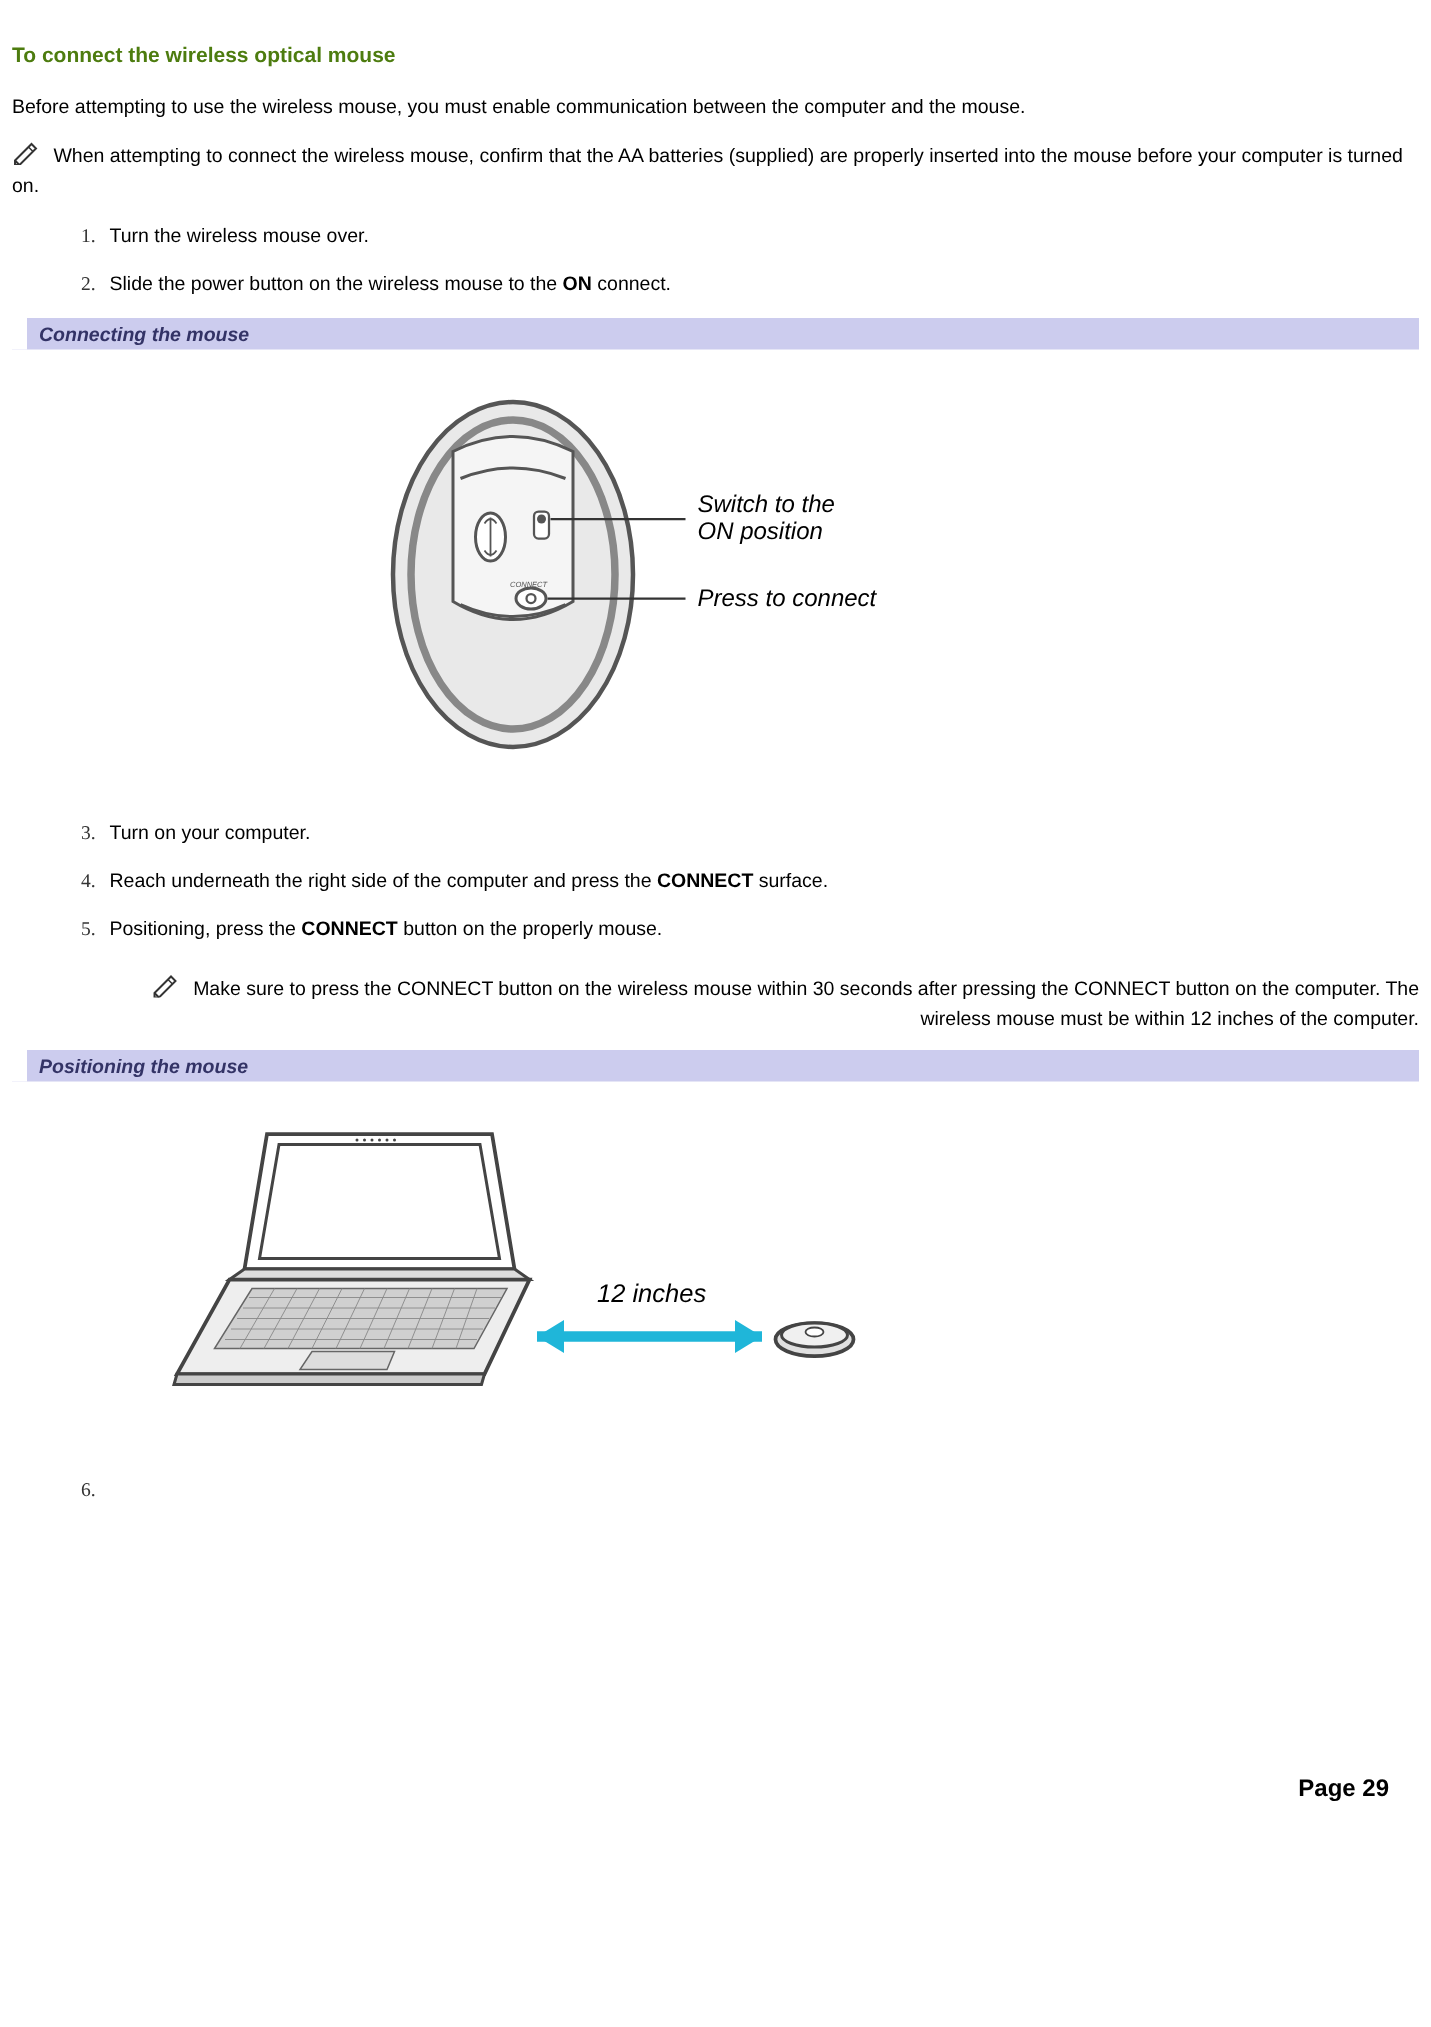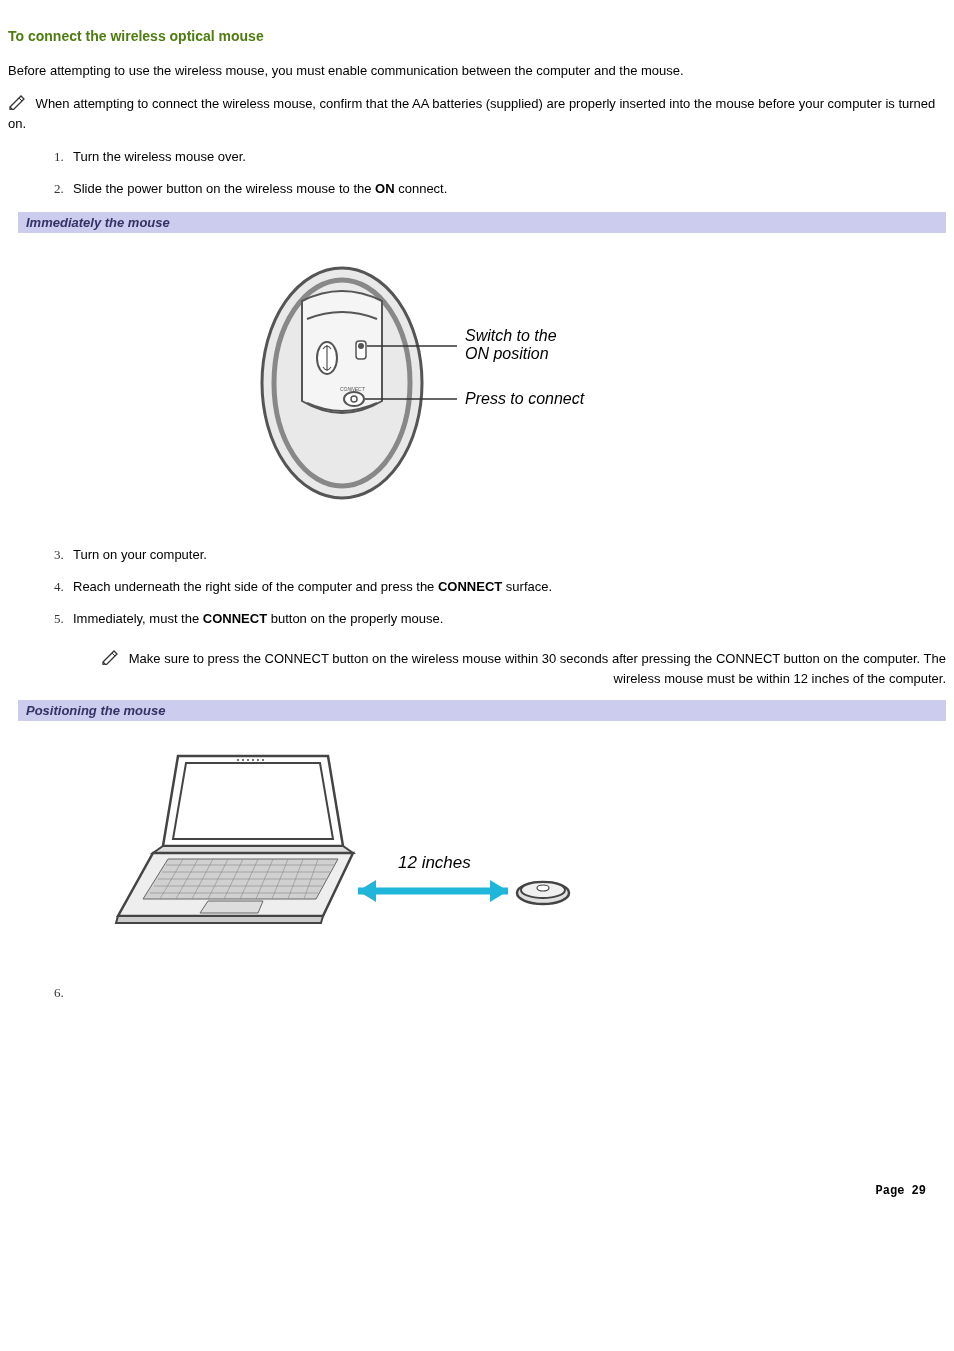--- a/index.html
+++ b/index.html
@@ -59,24 +59,23 @@
     box-sizing: border-box;
   }
   .figure-wrap {
     margin: 20px 0 30px 0;
     font-style: italic;
   }
   .figure-wrap.center { text-align: center; }
   .page-footer {
     text-align: right;
     font-weight: bold;
-    font-size: 12px;
+    font-size: 16px;
     margin-top: 230px;
     padding-right: 20px;
-    font-family: Liberation Mono, monospace;
   }
   .inline-note {
     margin: 20px 0 12px 50px;
     line-height: 1.4;
     text-align: right;
   }
   
   .fig1-svg { width: 500px; height: 260px; }
   .fig2-svg { width: 520px; height: 210px; }
   text { font-family: Arial, Helvetica, sans-serif; }
@@ -103,21 +102,21 @@
   <li>
     <span class="num">1.</span>
     <span>Turn the wireless mouse over.</span>
   </li>
   <li>
     <span class="num">2.</span>
     <span>Slide the power button on the wireless mouse to the </span><span class="strong">ON</span><span> connect.</span>
   </li>
 </ol>
 
-<div class="caption-bar">Immediately the mouse</div>
+<div class="caption-bar">Connecting the mouse</div>
 
 <div class="figure-wrap center">
   <svg class="fig1-svg" viewBox="0 0 500 260">
 
     <ellipse cx="115" cy="130" rx="80" ry="115" fill="#e9e9e9" stroke="#555" stroke-width="3"></ellipse>
     <ellipse cx="115" cy="130" rx="68" ry="103" fill="none" stroke="#888" stroke-width="5"></ellipse>
 
     <path d="M75 48 Q115 28 155 48 L155 148 Q115 172 75 148 Z" fill="#f5f5f5" stroke="#555" stroke-width="2"></path>
 
     <path d="M80 66 Q115 52 150 66" fill="none" stroke="#555" stroke-width="2"></path>
@@ -147,21 +146,21 @@
   <li>
     <span class="num">3.</span>
     <span>Turn on your computer.</span>
   </li>
   <li>
     <span class="num">4.</span>
     <span>Reach underneath the right side of the computer and press the </span><span class="strong">CONNECT</span><span> surface.</span>
   </li>
   <li>
     <span class="num">5.</span>
-    <span>Immediately, must the </span><span class="strong">CONNECT</span><span> button on the properly mouse.</span>
+    <span>Positioning, press the </span><span class="strong">CONNECT</span><span> button on the properly mouse.</span>
   </li>
 </ol>
 
 <div class="inline-note">
   <span class="note-icon">
     <svg width="20" height="16" viewBox="0 0 20 16">
       <path d="M2 13 L13 2 L16 5 L5 16 L2 16 Z" fill="none" stroke="#333" stroke-width="1.3"></path>
       <path d="M2 13 L5 16" stroke="#333" stroke-width="1.3"></path>
       <path d="M11 4 L14 7" stroke="#333" stroke-width="1"></path>
     </svg>

